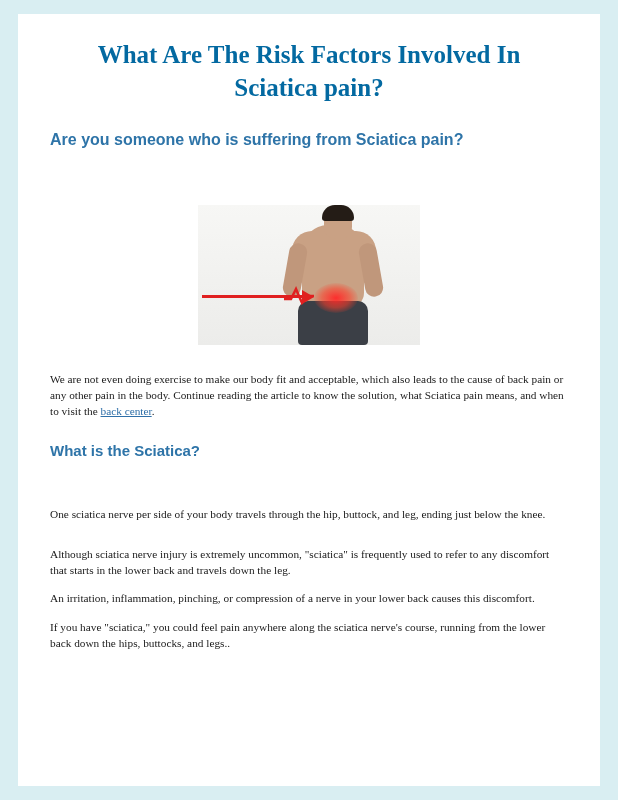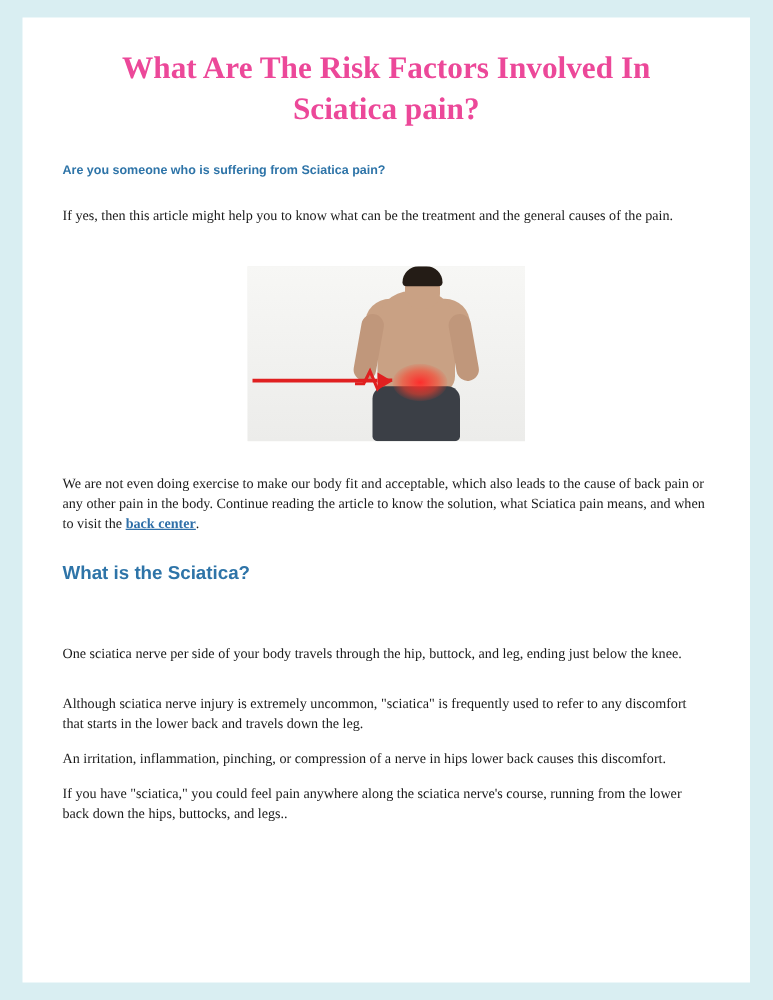--- a/index.html
+++ b/index.html
@@ -23,29 +23,29 @@
     box-sizing: border-box;
     padding: 18px 32px 10px 32px;
     overflow: hidden;
   }
   .doc-title {
     font-family: "Liberation Serif", serif;
     font-size: 25px;
     font-weight: bold;
     text-align: center;
     line-height: 1.32;
-    color: #ec4899;
+    color: #0369a1;
     margin: 6px 0 0 0;
     padding: 0 4px;
   }
   .heading {
     color: #2e74a8;
     font-family: "Liberation Sans", sans-serif;
     font-weight: bold;
-    font-size: 10px;
+    font-size: 16px;
     margin: 0;
     line-height: 1.3;
   }
   .sub-heading {
     color: #2e74a8;
     font-family: Liberation Sans, sans-serif;
     font-weight: bold;
     font-size: 15px;
     margin: 0;
     line-height: 1.3;
@@ -60,21 +60,20 @@
   }
   .sp-18 { height: 18px; }
   .sp-14 { height: 14px; }
   .sp-12 { height: 12px; }
   .sp-22 { height: 22px; }
   .sp-26 { height: 26px; }
   .link {
     color: #2f6fa8;
     text-decoration: underline;
     cursor: pointer;
-    font-weight: bold;
   }
   .figure-wrap {
     display: flex;
     justify-content: center;
     align-items: center;
     margin: 0;
   }
   .figure {
     position: relative;
     width: 222px;
@@ -194,21 +193,20 @@
 <div class="page">
 
   <h1 class="doc-title">What Are The Risk Factors Involved In Sciatica pain?</h1>
 
   <div class="sp-26"></div>
 
   <h2 class="heading">Are you someone who is suffering from Sciatica pain?</h2>
 
   <div class="sp-22"></div>
 
-  <p class="body-text">If yes, then this article might help you to know what can be the treatment and the general causes of the pain.</p>
 
   <div class="sp-14"></div>
 
 
   <div class="sp-18"></div>
 
   <div class="figure-wrap">
     <div class="figure">
       <div class="fig-bg"></div>
       <div class="shoulders"></div>
@@ -237,17 +235,17 @@
 
   <div class="sp-22"></div>
 
   <div class="sp-12"></div>
   <div class="sp-12"></div>
   <p class="body-text">One sciatica nerve per side of your body travels through the hip, buttock, and leg, ending just below the knee.</p>
   <div class="sp-12"></div>
   <div class="sp-12"></div>
   <p class="body-text">Although sciatica nerve injury is extremely uncommon, "sciatica" is frequently used to refer to any discomfort that starts in the lower back and travels down the leg.</p>
   <div class="sp-12"></div>
-  <p class="body-text">An irritation, inflammation, pinching, or compression of a nerve in hips lower back causes this discomfort.</p>
+  <p class="body-text">An irritation, inflammation, pinching, or compression of a nerve in your lower back causes this discomfort.</p>
   <div class="sp-12"></div>
   <p class="body-text">If you have "sciatica," you could feel pain anywhere along the sciatica nerve's course, running from the lower back down the hips, buttocks, and legs..</p>
 
 </div>
 
 </body></html>

